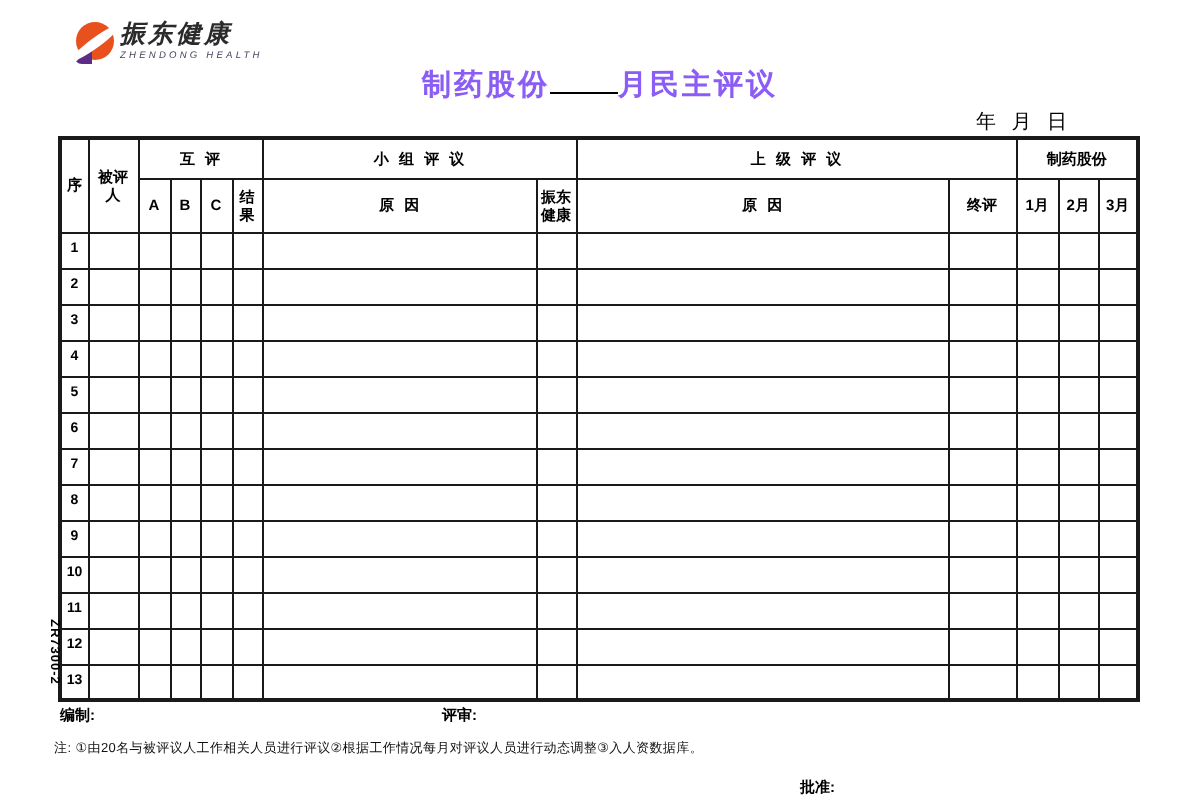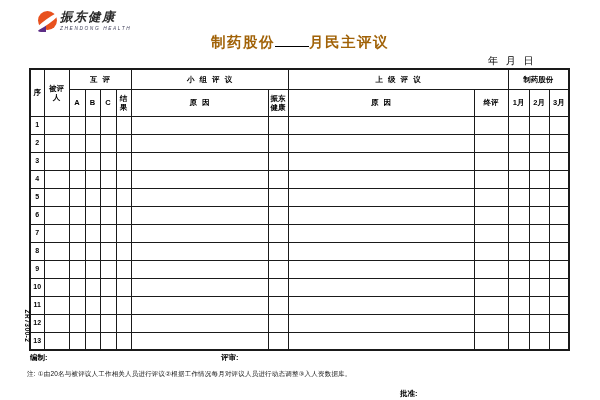--- a/index.html
+++ b/index.html
@@ -17,21 +17,21 @@
   .logo-mark { position:relative; width:20px; height:21px; flex:0 0 auto; }
   .logo-mark .circle { position:absolute; left:1px; top:0; width:19px; height:19px; background:#E8511E; border-radius:50%; }
   .logo-mark .swoosh { position:absolute; left:-4px; top:8px; width:29px; height:4.5px; background:#fff; border-radius:50%; transform:rotate(-36deg); }
   .logo-mark .wedge { position:absolute; left:0; bottom:0; width:9px; height:10px; background:#5C2D86; clip-path:polygon(100% 0, 100% 100%, 0 100%); border-bottom-left-radius:4px; }
   .logo-text { margin-left:3px;font-style:italic; }
   .logo-name { font-size:12.5px; font-weight:bold; color:#2b2b2b; letter-spacing:1.5px; line-height:1.1; }
   .logo-sub { font-size:4.8px; color:#45455e; letter-spacing:1.6px; margin-top:1.5px; }
 
   
   .title { position:absolute; left:0; top:33px; width:100%; text-align:center;
-           font-size:14.5px; font-weight:bold; letter-spacing:1.5px; color:#a16207; }
+           font-size:14.5px; font-weight:bold; letter-spacing:1.5px; color:#8b5cf6; }
   .title .blank { display:inline-block; width:34px; height:13px; border-bottom:1.4px solid #000; }
   .date-line { position:absolute; left:488px; top:54px; font-size:10px; font-weight:normal; word-spacing:5px; color:#000; }
 
   
   .appraisal-table {
     position:absolute; left:29px; top:68px;
     width:539px; table-layout:fixed; border-collapse:collapse;
     border:2px solid #1a1a1a;
   }
   .appraisal-table td, .appraisal-table th {

